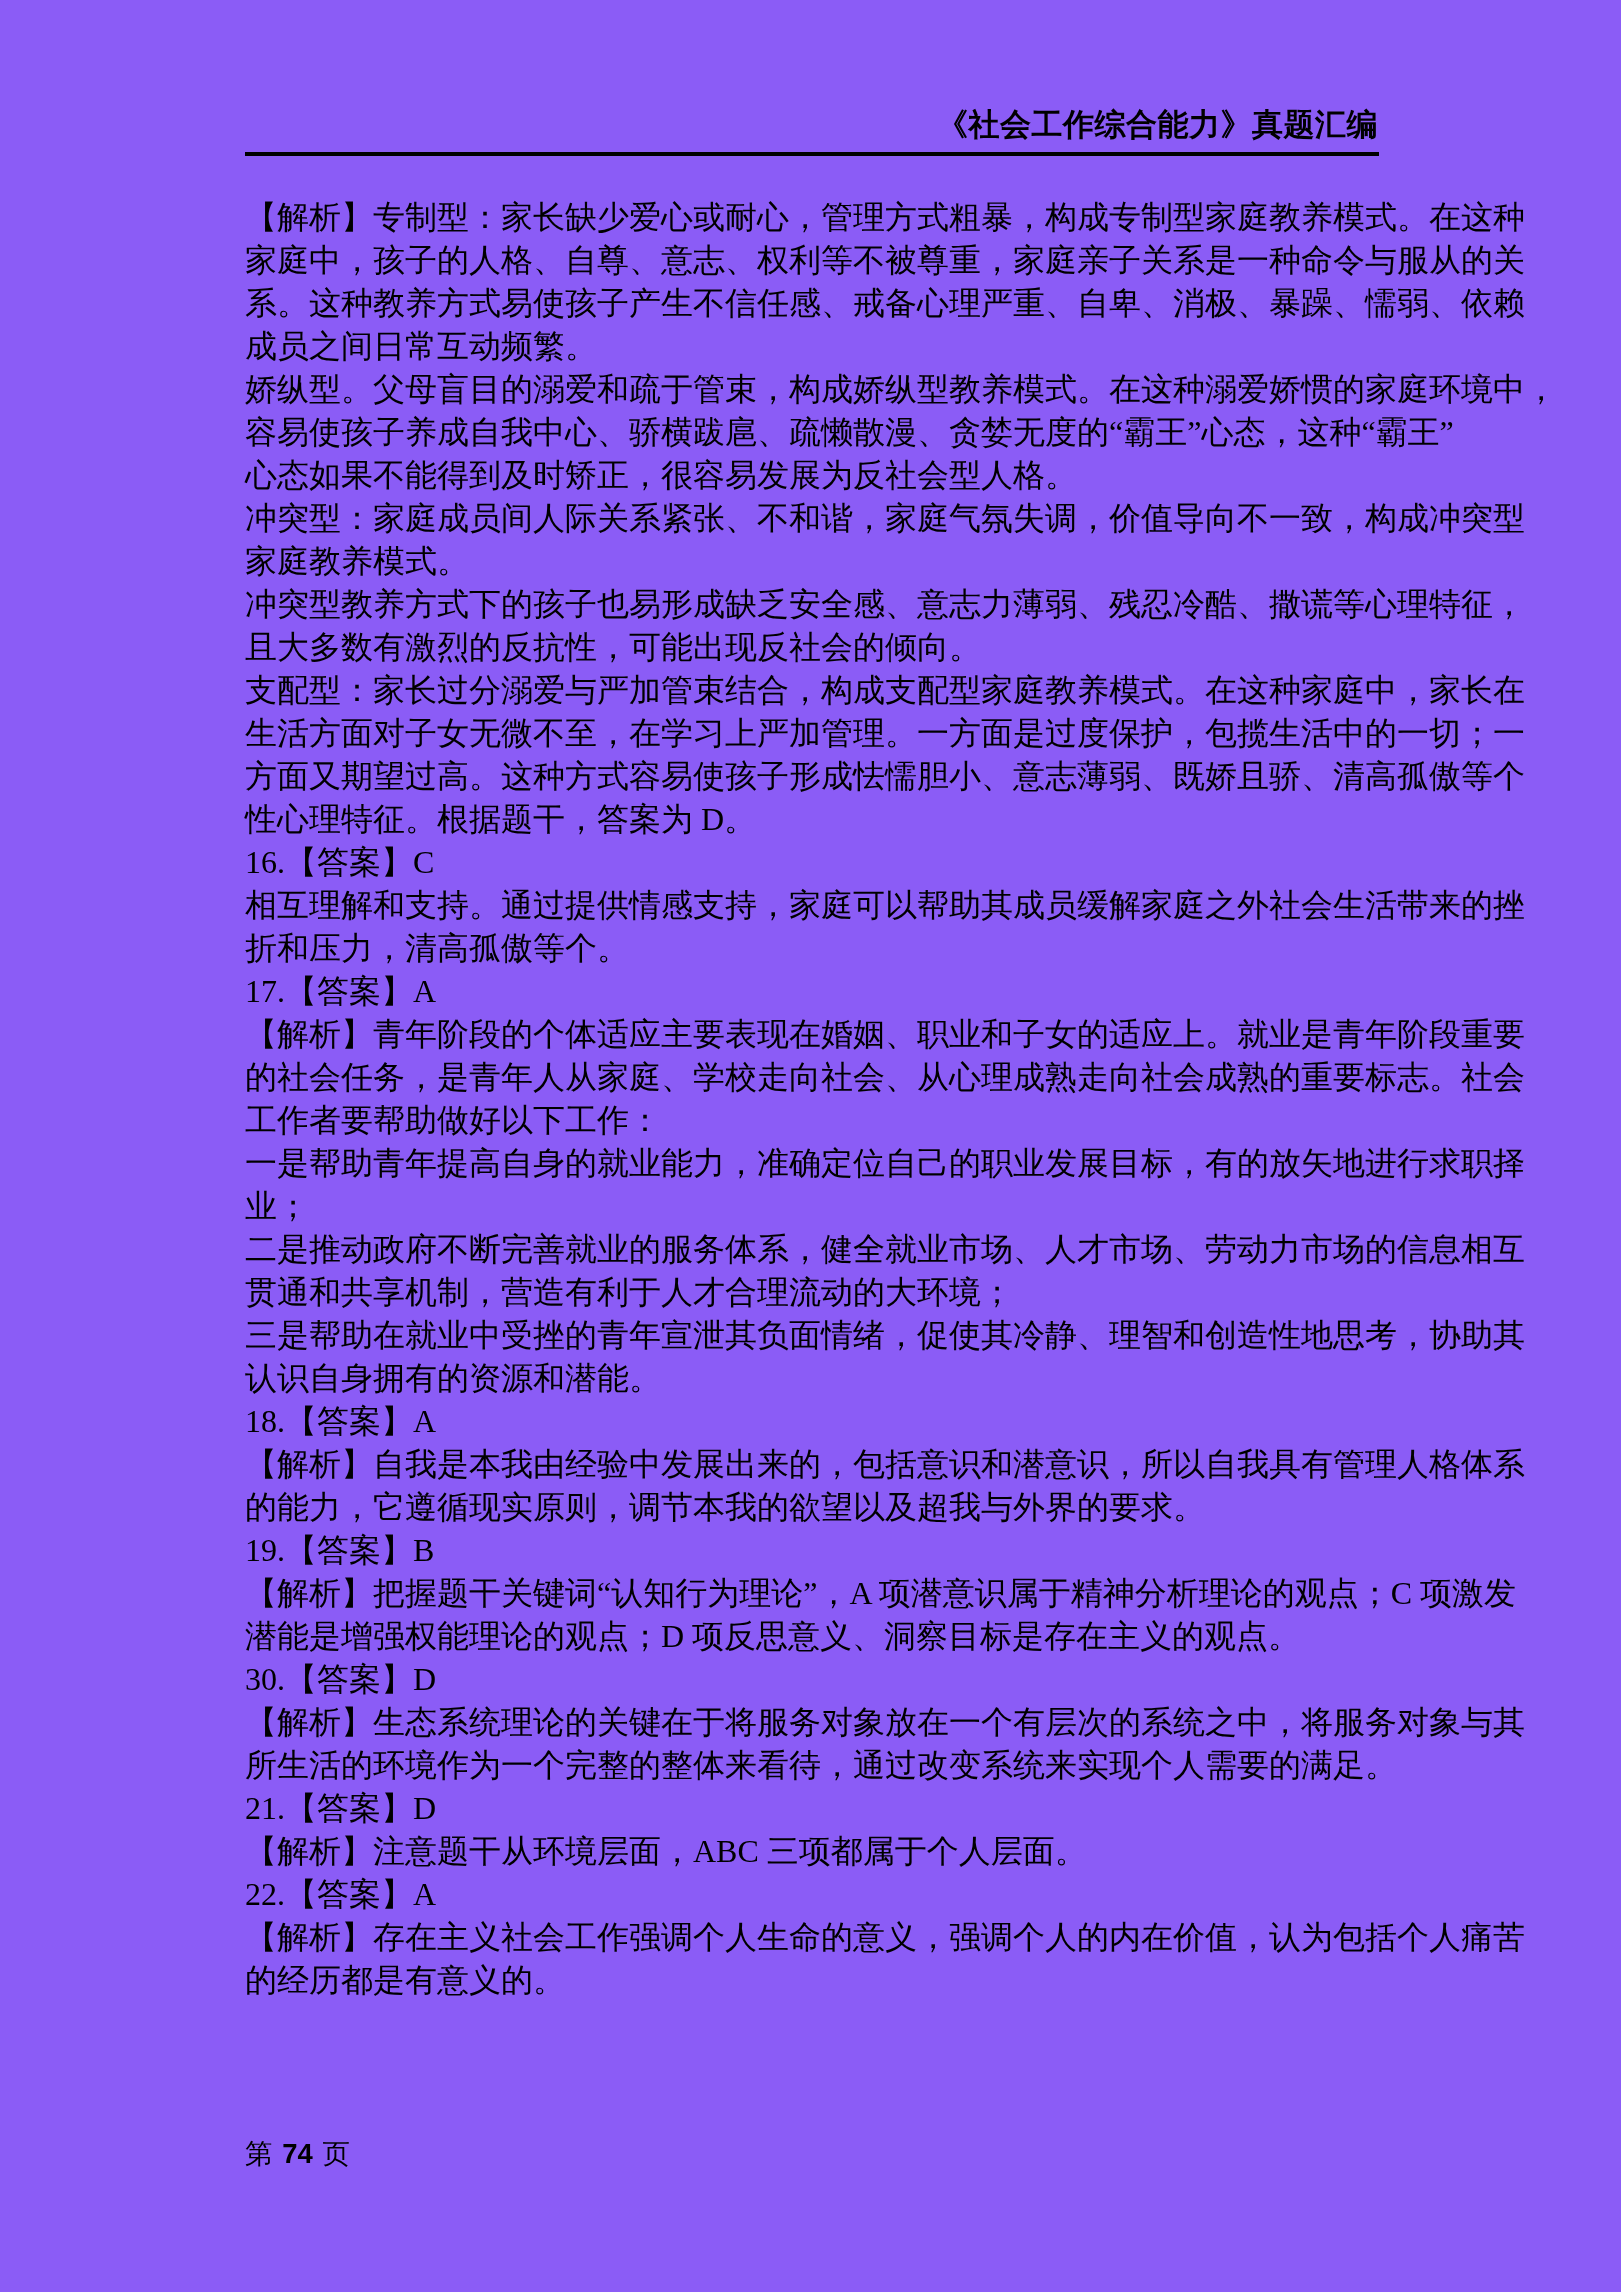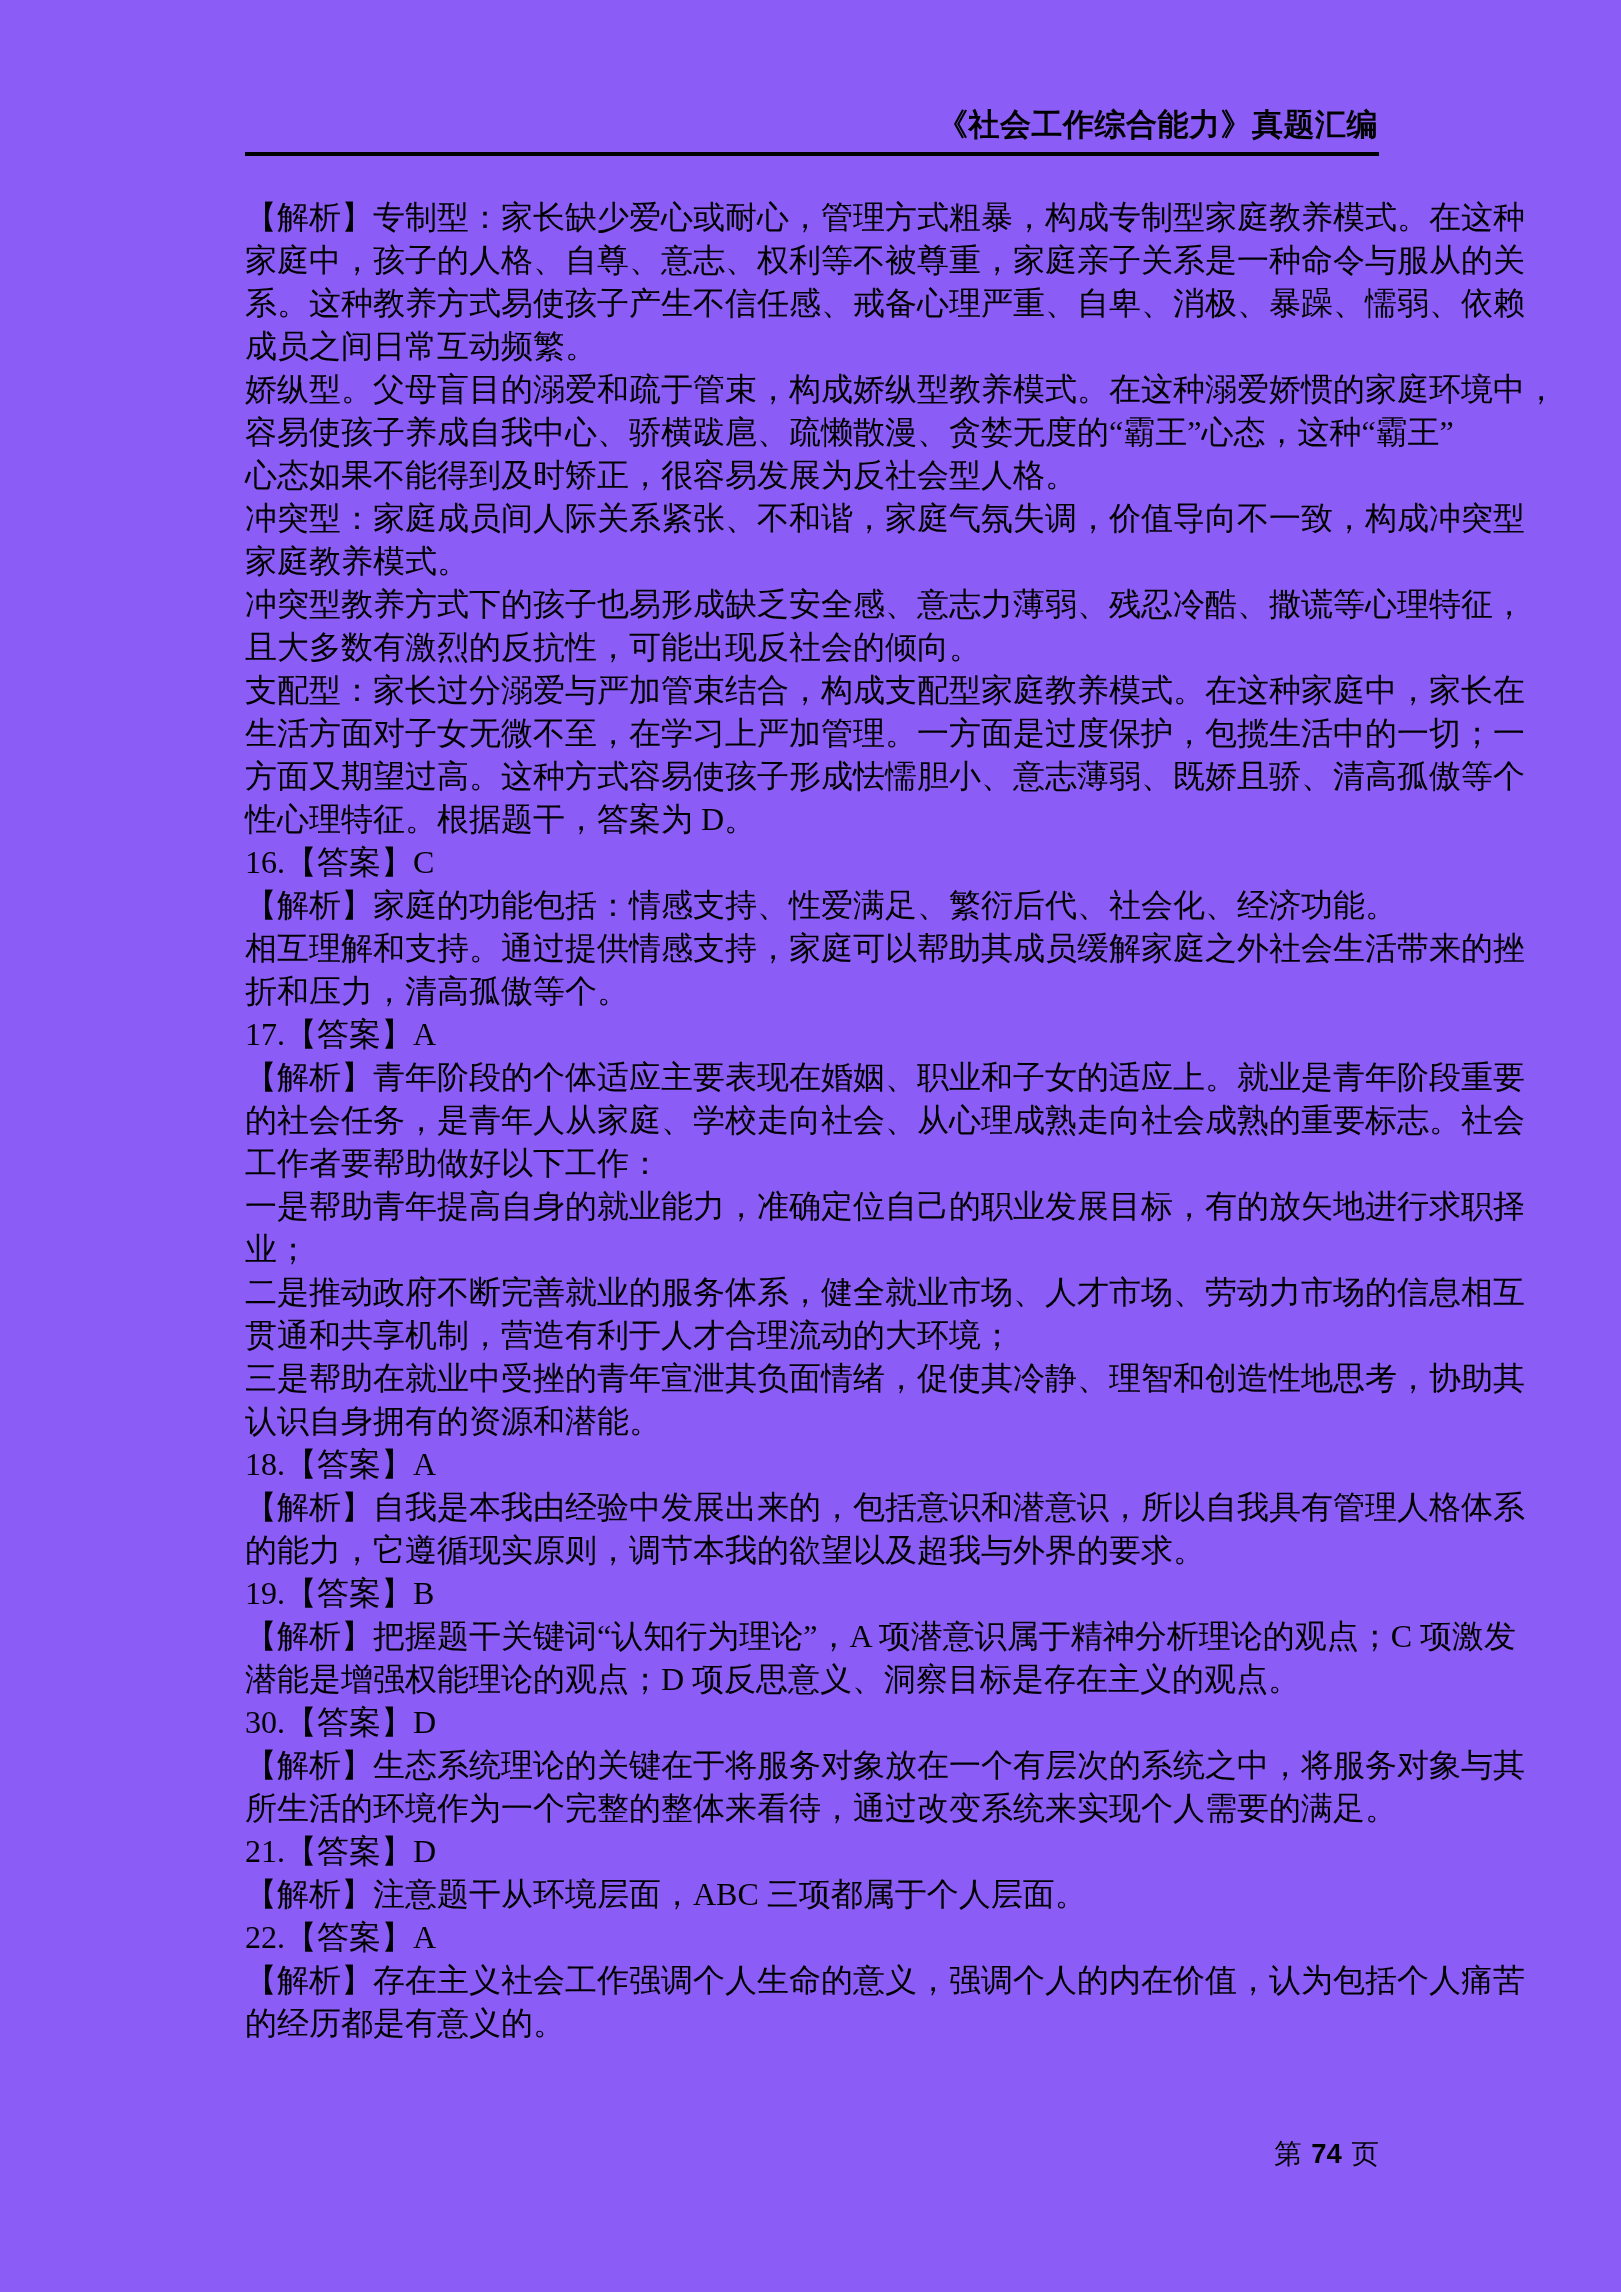--- a/index.html
+++ b/index.html
@@ -46,21 +46,21 @@
   .line {
     height: 43px;
     white-space: nowrap;
     overflow: visible;
   }
   .footer {
     position: absolute;
     top: 2137px;
     left: 245px;
     width: 1134px;
-    text-align: right;
+    text-align: left;
     font-size: 27.4px;
     line-height: 33px;
   }
   .footer .pagenum {
     font-family: "Liberation Sans", "DejaVu Sans", sans-serif;
     font-weight: 600;
     margin: 0 9.8px;
   }
 </style>
 </head>
@@ -81,21 +81,20 @@
     <div class="line">心态如果不能得到及时矫正，很容易发展为反社会型人格。</div>
     <div class="line">冲突型：家庭成员间人际关系紧张、不和谐，家庭气氛失调，价值导向不一致，构成冲突型</div>
     <div class="line">家庭教养模式。</div>
     <div class="line">冲突型教养方式下的孩子也易形成缺乏安全感、意志力薄弱、残忍冷酷、撒谎等心理特征，</div>
     <div class="line">且大多数有激烈的反抗性，可能出现反社会的倾向。</div>
     <div class="line">支配型：家长过分溺爱与严加管束结合，构成支配型家庭教养模式。在这种家庭中，家长在</div>
     <div class="line">生活方面对子女无微不至，在学习上严加管理。一方面是过度保护，包揽生活中的一切；一</div>
     <div class="line">方面又期望过高。这种方式容易使孩子形成怯懦胆小、意志薄弱、既娇且骄、清高孤傲等个</div>
     <div class="line">性心理特征。根据题干，答案为 D。</div>
     <div class="line">16.【答案】C</div>
-    <div class="line">【解析】家庭的功能包括：情感支持、性爱满足、繁衍后代、社会化、经济功能。</div>
     <div class="line">相互理解和支持。通过提供情感支持，家庭可以帮助其成员缓解家庭之外社会生活带来的挫</div>
     <div class="line">折和压力，清高孤傲等个。</div>
     <div class="line">17.【答案】A</div>
     <div class="line">【解析】青年阶段的个体适应主要表现在婚姻、职业和子女的适应上。就业是青年阶段重要</div>
     <div class="line">的社会任务，是青年人从家庭、学校走向社会、从心理成熟走向社会成熟的重要标志。社会</div>
     <div class="line">工作者要帮助做好以下工作：</div>
     <div class="line">一是帮助青年提高自身的就业能力，准确定位自己的职业发展目标，有的放矢地进行求职择</div>
     <div class="line">业；</div>
     <div class="line">二是推动政府不断完善就业的服务体系，健全就业市场、人才市场、劳动力市场的信息相互</div>
     <div class="line">贯通和共享机制，营造有利于人才合理流动的大环境；</div>

